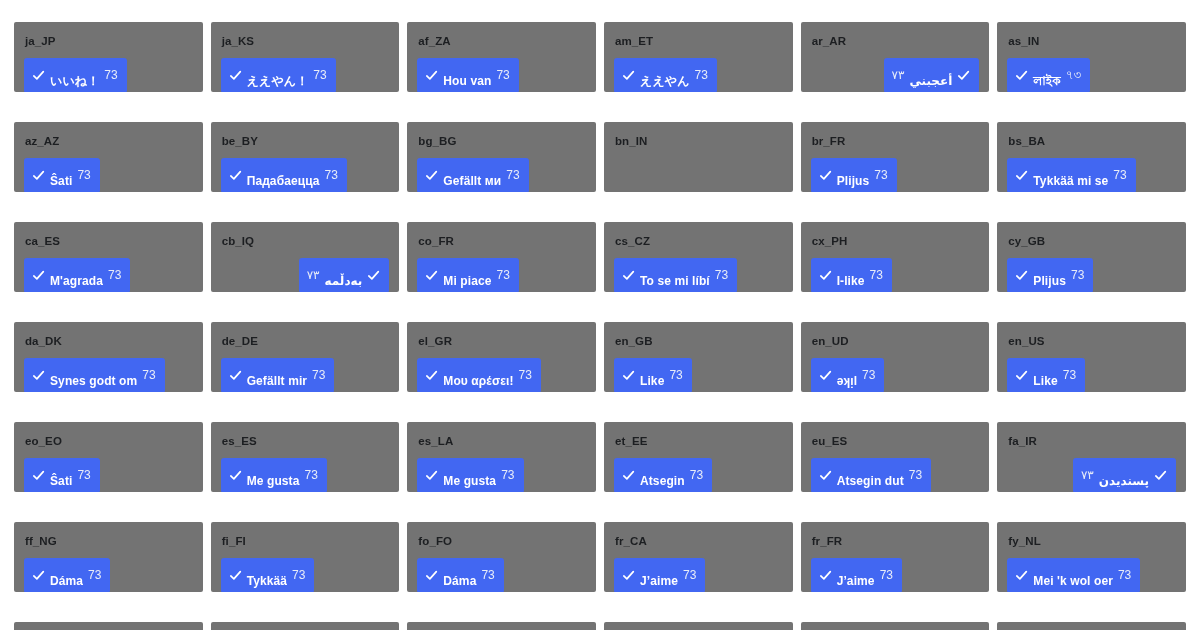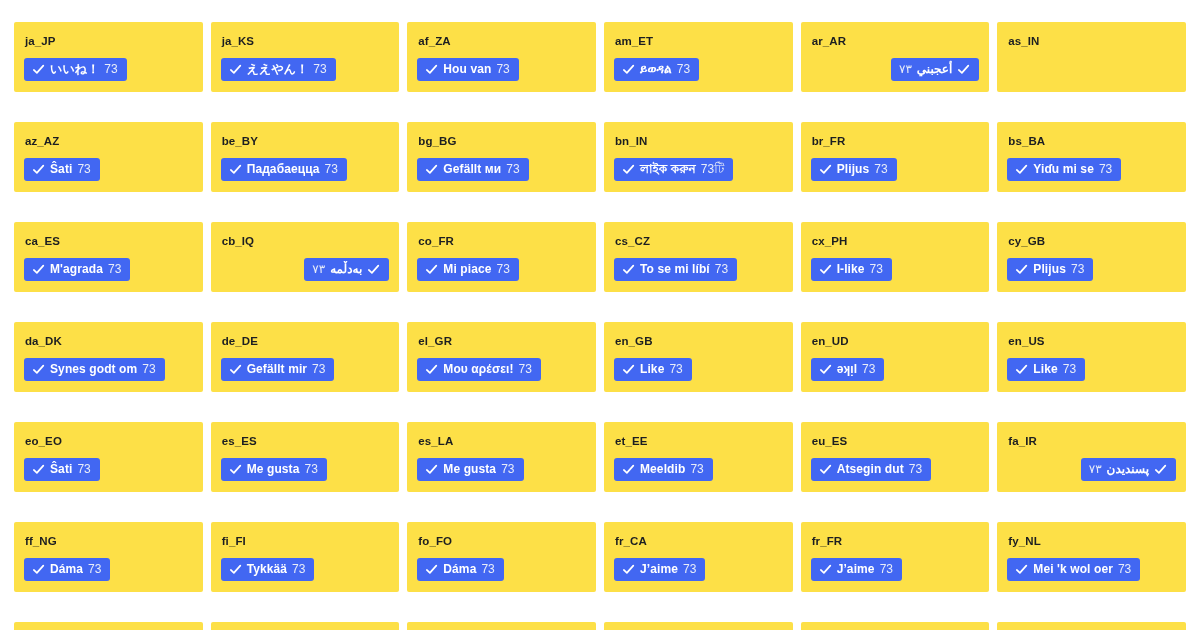--- a/index.html
+++ b/index.html
@@ -17,21 +17,21 @@
   #grid {
     display: grid;
     grid-template-columns: repeat(6, 1fr);
     grid-auto-rows: 85px;
     column-gap: 8px;
     row-gap: 15px;
     padding: 22px 14px 0 14px;
     box-sizing: border-box;
   }
   .card {
-    background: #fde047;
+    background: #737373;
     border-radius: 2px;
     padding: 13px 10px 0 10px;
     box-sizing: border-box;
     height: 70px;
     overflow: hidden;
     position: relative;
   }
   .locale {
     font-size: 11.5px;
     color: #1c1e21;
@@ -63,24 +63,25 @@
   }
   .like-btn .tick {
     display: inline-block;
     width: 13px;
     height: 13px;
     margin-right: 5px;
     flex: 0 0 auto;
   }
   .card.rtl .like-btn { flex-direction: row-reverse; }
   .card.rtl .like-btn .tick { margin-right: 0; margin-left: 5px; }
-  .card.rtl .like-btn .lbl { direction: rtl; unicode-bidi: isolate; font-family: Liberation Serif, serif; }
+  .card.rtl .like-btn .lbl { direction: rtl; unicode-bidi: isolate; }
   .like-btn .lbl {
     font-weight: 700;
     letter-spacing: 0.1px;
+    margin-top: 12px;
   }
   .like-btn .cnt {
     font-weight: 400;
     margin-left: 5px;
     color: #e9edf8;
   }
   .card.rtl .like-btn .cnt { margin-left: 0; margin-right: 5px; }
 </style>
 </head>
 <body>
@@ -130,41 +131,52 @@
   </div>
     <div class="card">
     <div class="locale">am_ET</div>
     <div class="btn-row">
       <button class="like-btn">
         <span class="tick">
           <svg viewBox="0 0 16 16" width="13" height="13" aria-hidden="true">
             <path d="M2.2 8.6 L6 12.2 L13.9 3.3" fill="none" stroke="#ffffff" stroke-width="2.1" stroke-linecap="round" stroke-linejoin="round"></path>
           </svg>
         </span>
-        <span class="lbl">ይወዳል</span>
+        <span class="lbl">ええやん</span>
         <span class="cnt">73</span>
       </button>
     </div>
   </div>
     <div class="card rtl">
     <div class="locale">ar_AR</div>
     <div class="btn-row">
       <button class="like-btn">
         <span class="tick">
           <svg viewBox="0 0 16 16" width="13" height="13" aria-hidden="true">
             <path d="M2.2 8.6 L6 12.2 L13.9 3.3" fill="none" stroke="#ffffff" stroke-width="2.1" stroke-linecap="round" stroke-linejoin="round"></path>
           </svg>
         </span>
         <span class="lbl">أعجبني</span>
         <span class="cnt">٧٣</span>
       </button>
     </div>
   </div>
     <div class="card">
     <div class="locale">as_IN</div>
+    <div class="btn-row">
+      <button class="like-btn">
+        <span class="tick">
+          <svg viewBox="0 0 16 16" width="13" height="13" aria-hidden="true">
+            <path d="M2.2 8.6 L6 12.2 L13.9 3.3" fill="none" stroke="#ffffff" stroke-width="2.1" stroke-linecap="round" stroke-linejoin="round"></path>
+          </svg>
+        </span>
+        <span class="lbl">লাইক</span>
+        <span class="cnt">৭৩</span>
+      </button>
+    </div>
   </div>
     <div class="card">
     <div class="locale">az_AZ</div>
     <div class="btn-row">
       <button class="like-btn">
         <span class="tick">
           <svg viewBox="0 0 16 16" width="13" height="13" aria-hidden="true">
             <path d="M2.2 8.6 L6 12.2 L13.9 3.3" fill="none" stroke="#ffffff" stroke-width="2.1" stroke-linecap="round" stroke-linejoin="round"></path>
           </svg>
         </span>
@@ -196,31 +208,20 @@
             <path d="M2.2 8.6 L6 12.2 L13.9 3.3" fill="none" stroke="#ffffff" stroke-width="2.1" stroke-linecap="round" stroke-linejoin="round"></path>
           </svg>
         </span>
         <span class="lbl">Gefällt ми</span>
         <span class="cnt">73</span>
       </button>
     </div>
   </div>
     <div class="card">
     <div class="locale">bn_IN</div>
-    <div class="btn-row">
-      <button class="like-btn">
-        <span class="tick">
-          <svg viewBox="0 0 16 16" width="13" height="13" aria-hidden="true">
-            <path d="M2.2 8.6 L6 12.2 L13.9 3.3" fill="none" stroke="#ffffff" stroke-width="2.1" stroke-linecap="round" stroke-linejoin="round"></path>
-          </svg>
-        </span>
-        <span class="lbl">লাইক করুন</span>
-        <span class="cnt">73টি</span>
-      </button>
-    </div>
   </div>
     <div class="card">
     <div class="locale">br_FR</div>
     <div class="btn-row">
       <button class="like-btn">
         <span class="tick">
           <svg viewBox="0 0 16 16" width="13" height="13" aria-hidden="true">
             <path d="M2.2 8.6 L6 12.2 L13.9 3.3" fill="none" stroke="#ffffff" stroke-width="2.1" stroke-linecap="round" stroke-linejoin="round"></path>
           </svg>
         </span>
@@ -231,21 +232,21 @@
   </div>
     <div class="card">
     <div class="locale">bs_BA</div>
     <div class="btn-row">
       <button class="like-btn">
         <span class="tick">
           <svg viewBox="0 0 16 16" width="13" height="13" aria-hidden="true">
             <path d="M2.2 8.6 L6 12.2 L13.9 3.3" fill="none" stroke="#ffffff" stroke-width="2.1" stroke-linecap="round" stroke-linejoin="round"></path>
           </svg>
         </span>
-        <span class="lbl">Yiɗu mi se</span>
+        <span class="lbl">Tykkää mi se</span>
         <span class="cnt">73</span>
       </button>
     </div>
   </div>
     <div class="card">
     <div class="locale">ca_ES</div>
     <div class="btn-row">
       <button class="like-btn">
         <span class="tick">
           <svg viewBox="0 0 16 16" width="13" height="13" aria-hidden="true">
@@ -455,21 +456,21 @@
   </div>
     <div class="card">
     <div class="locale">et_EE</div>
     <div class="btn-row">
       <button class="like-btn">
         <span class="tick">
           <svg viewBox="0 0 16 16" width="13" height="13" aria-hidden="true">
             <path d="M2.2 8.6 L6 12.2 L13.9 3.3" fill="none" stroke="#ffffff" stroke-width="2.1" stroke-linecap="round" stroke-linejoin="round"></path>
           </svg>
         </span>
-        <span class="lbl">Meeldib</span>
+        <span class="lbl">Atsegin</span>
         <span class="cnt">73</span>
       </button>
     </div>
   </div>
     <div class="card">
     <div class="locale">eu_ES</div>
     <div class="btn-row">
       <button class="like-btn">
         <span class="tick">
           <svg viewBox="0 0 16 16" width="13" height="13" aria-hidden="true">

